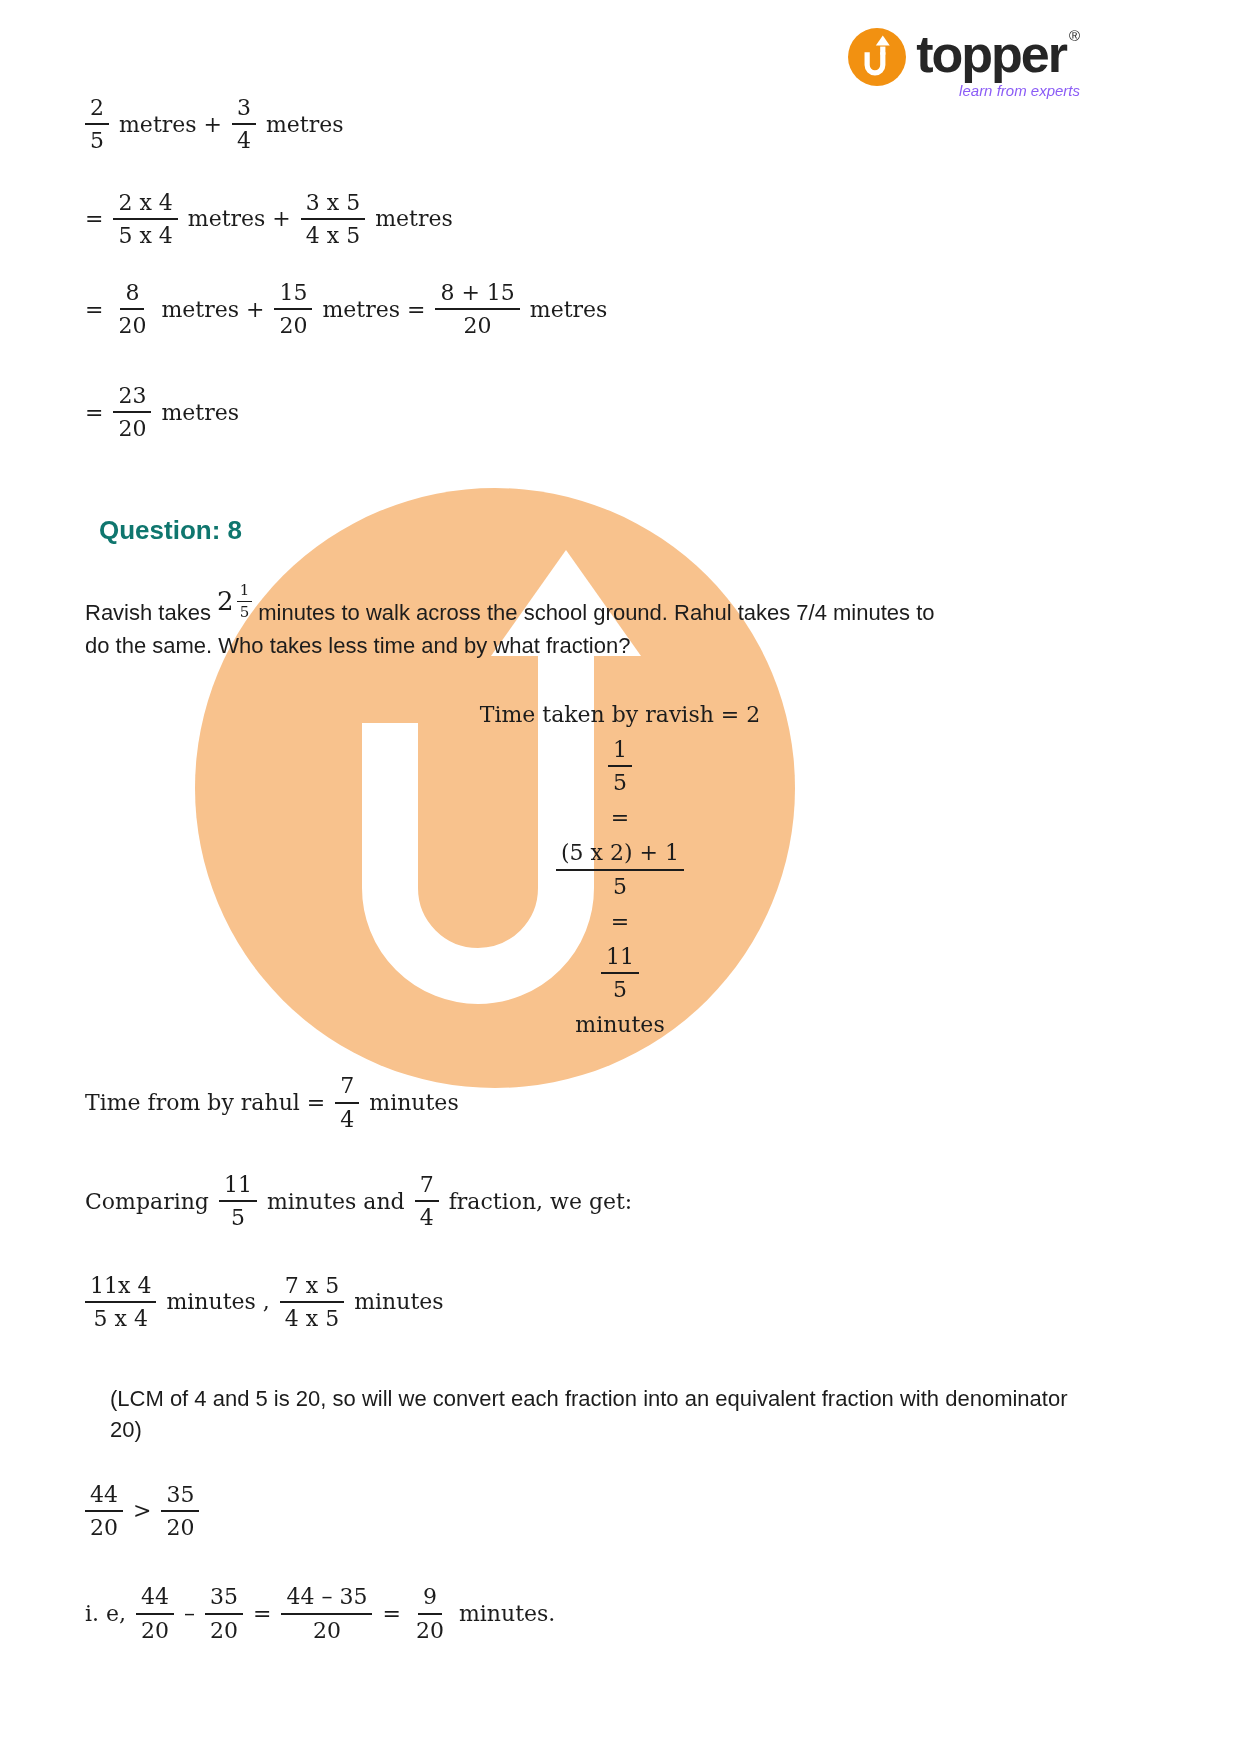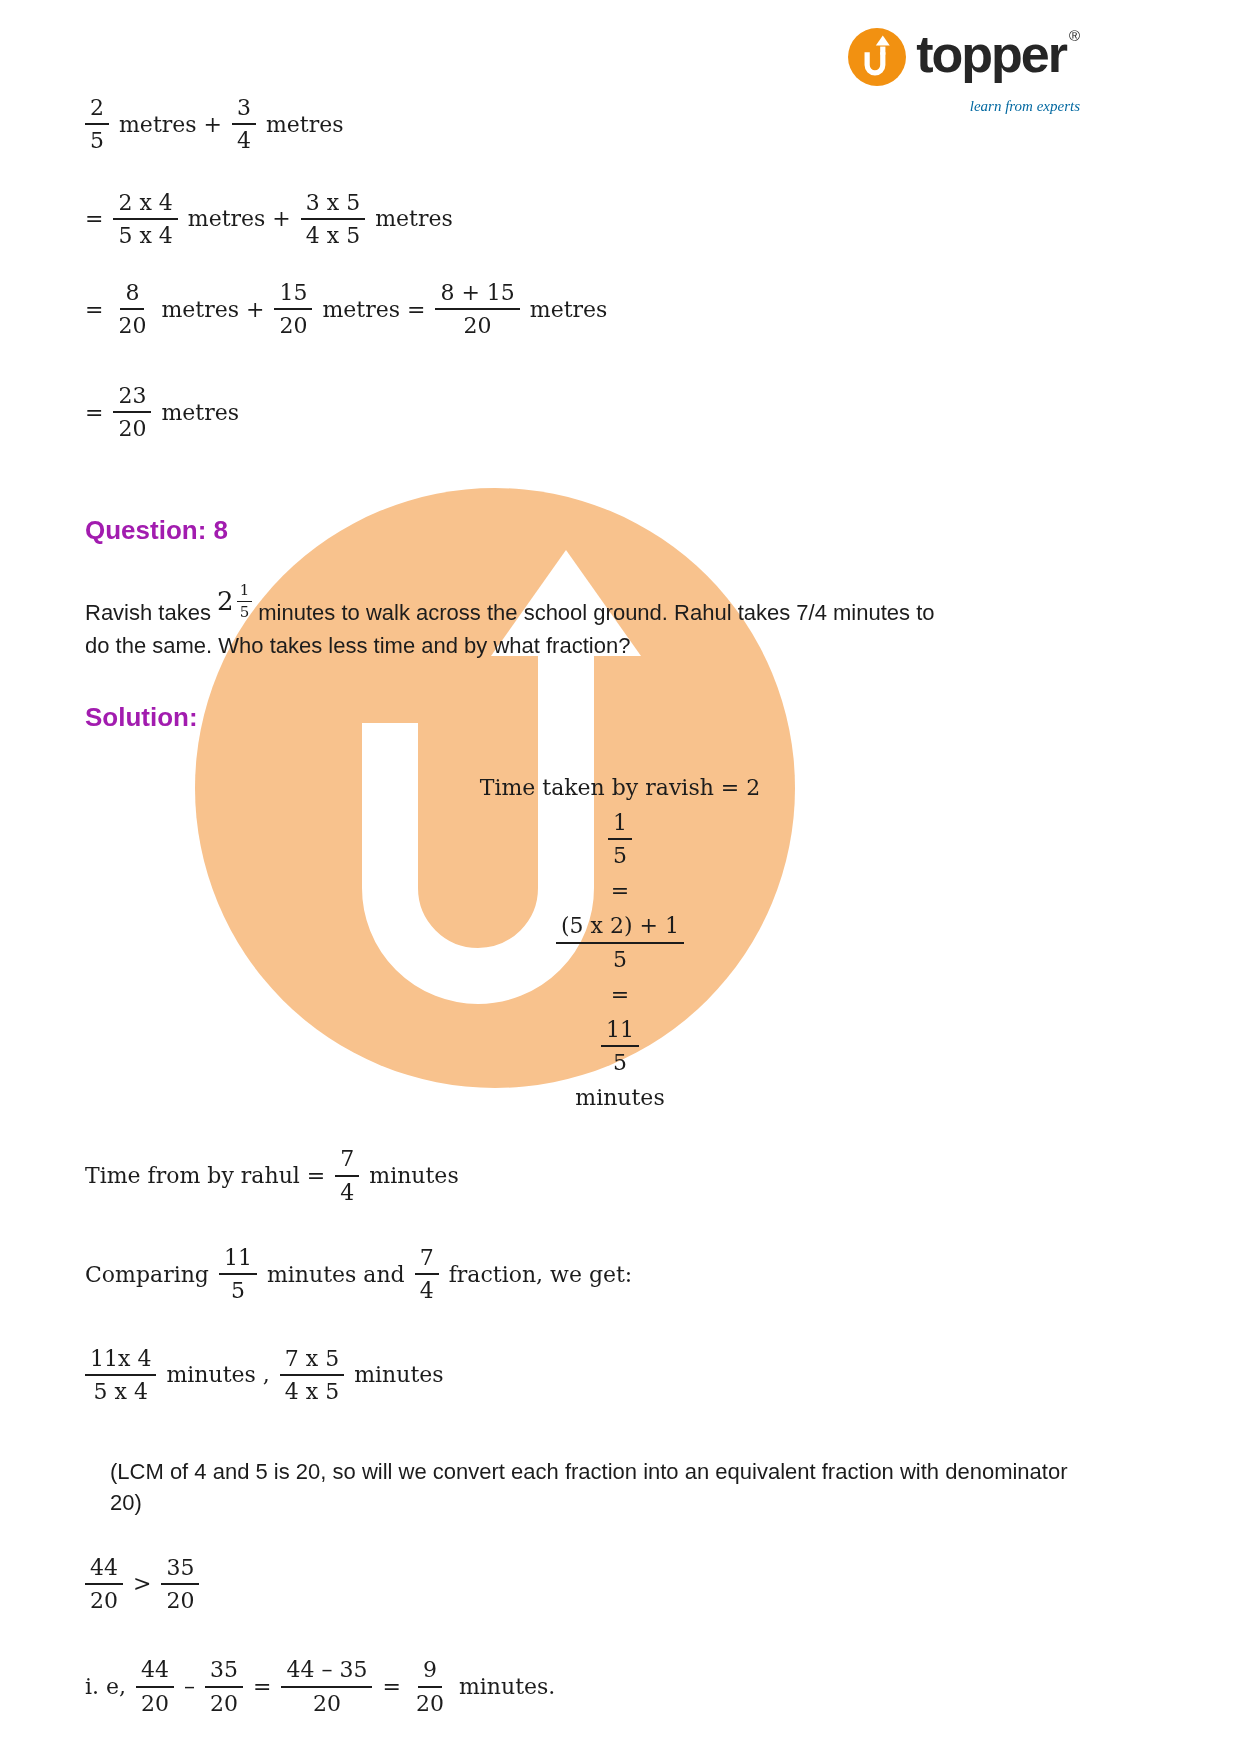--- a/index.html
+++ b/index.html
@@ -38,25 +38,25 @@
   .logo-brand{
     font-family:"Liberation Sans",sans-serif;
     font-weight:bold;
     font-size:52px;
     line-height:52px;
     letter-spacing:-2px;
     color:#262626;
   }
   .logo-reg{font-size:15px;line-height:15px;margin-left:3px;color:#262626;}
   .logo-tagline{
-    font-family:Liberation Serif, serif;
+    font-family:Liberation Sans, sans-serif;
     font-style:italic;
     font-size:15px;
-    color:#0369a1;
-    margin-top:18px;
+    color:#8b5cf6;
+    margin-top:2px;
   }
   
   .content{
     position:relative;
     z-index:1;
     padding:95px 85px 0 85px;
   }
   .mathline{
     display:flex;
     align-items:center;
@@ -79,22 +79,22 @@
   .frac.small .num{border-bottom-width:1.5px;padding:0 3px 2px 3px;}
   .frac.small .den{padding:2px 3px 0 3px;}
   .mnote{
     font-family:"DejaVu Serif",serif;
     font-size:22px;
     color:#1c1c1c;
   }
   .heading{
     font-size:26px;
     font-weight:bold;
-    color:#a21caf;
-    margin:0;
+    color:#0f766e;
+    margin:14px;
   }
   .para{
     font-size:22px;
     line-height:1.42;
     color:#1c1c1c;
     margin:0;
   }
   .mixed{
     display:inline-flex;
     align-items:center;
@@ -210,21 +210,20 @@
     <h2 class="heading mt-q mb-qh">Question: 8</h2>
 
     <p class="para mb-qp"><span>Ravish takes</span>&nbsp;<span class="mixed">
           <span class="mixed-whole">2</span>
           <span class="frac small">
             <span class="num">1</span>
             <span class="den">5</span>
           </span>
         </span>&nbsp;<span>minutes to walk across the school ground. Rahul takes 7/4 minutes to do the same. Who takes less time and by what fraction?</span></p>
 
-    <h2 class="heading mb-sh">Solution:</h2>
 
     <div class="mathline mb-m5">
       <span class="mtext">Time taken by ravish = 2</span>
       <span class="frac">
         <span class="num">1</span>
         <span class="den">5</span>
       </span>
       <span class="mtext">=</span>
       <span class="frac">
         <span class="num">(5 x 2) + 1</span>

